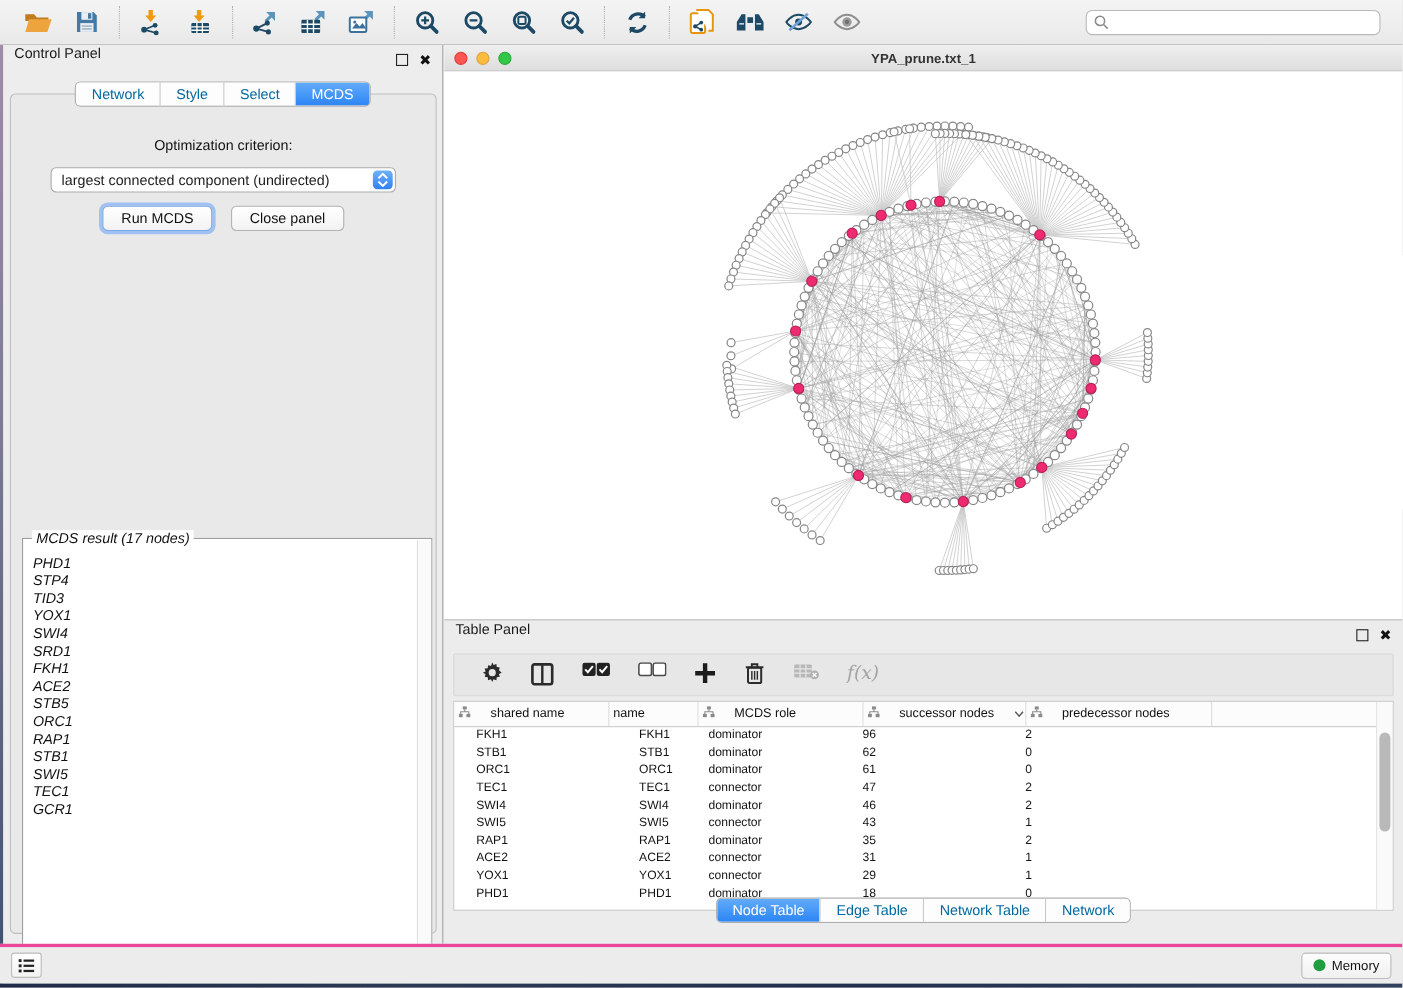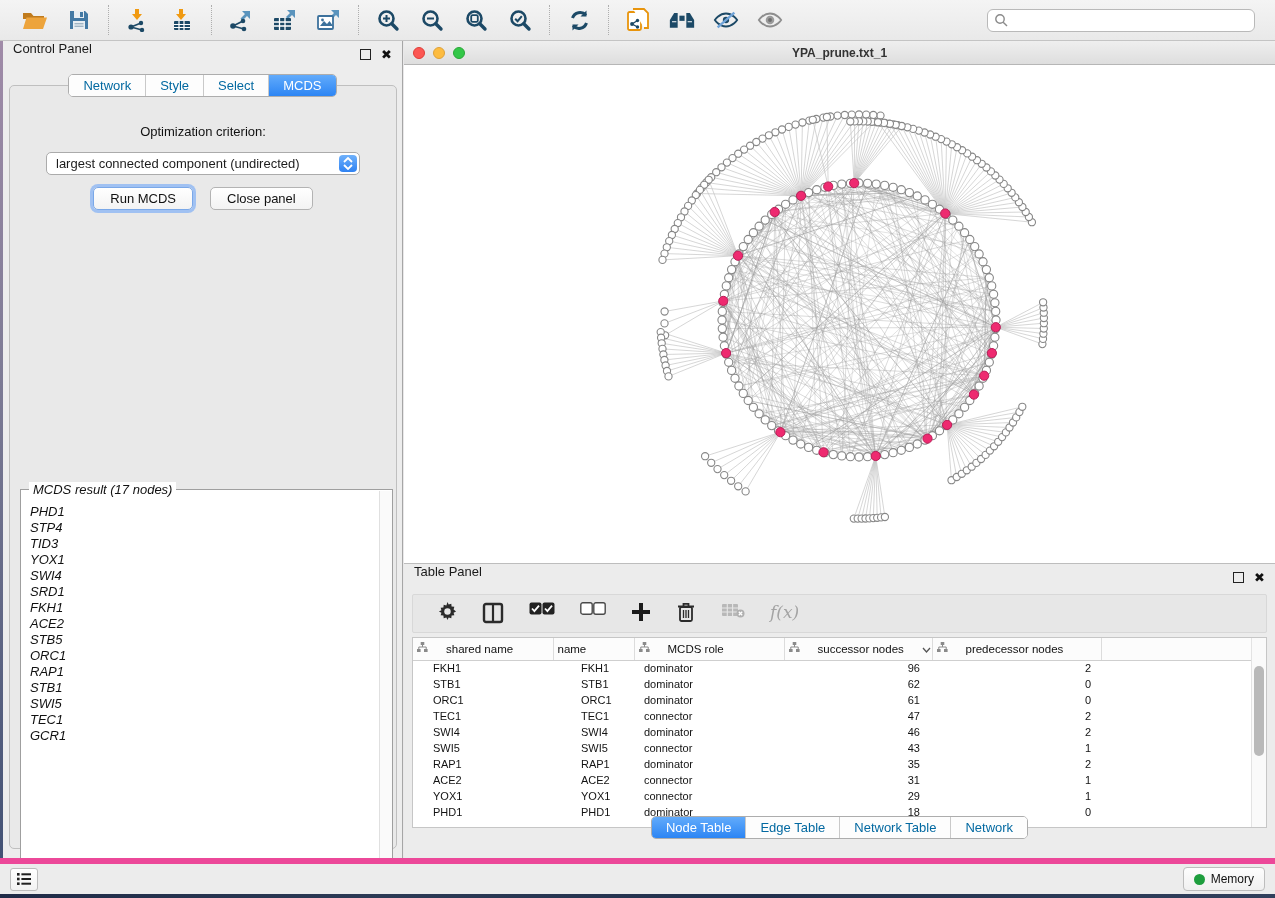--- a/index.html
+++ b/index.html
@@ -117,30 +117,30 @@
   }
   table.node-table { border-collapse:collapse; table-layout:fixed; width:839px; font-size:11px; }
   .node-table col.c0{width:140px}.node-table col.c1{width:81px}.node-table col.c2{width:150px}
   .node-table col.c3{width:148px}.node-table col.c4{width:169px}.node-table col.c5{width:auto}
   .node-table th {
     height:22px; font-weight:400; font-size:11.5px; color:#111; background:#fcfcfc;
     border-right:1px solid #dcdcdc; border-bottom:1px solid #cfcfcf; white-space:nowrap; overflow:hidden;
   }
   .th-inner { display:flex; align-items:center; gap:18px; padding:0 4px; }
   .node-table td { height:16px; white-space:nowrap; overflow:hidden; color:#131313; }
-  td.al { text-align:left; } td.ar { text-align:right; }
+  td.al { text-align:left; } td.ar { text-align:left; }
   td.p0 { padding-left:20px; } td.p1 { padding-left:28px; } td.p2 { padding-left:10px; }
   td.n3 { padding-right:12px; } td.n4 { padding-right:10px; }
   .tbl-scroll { position:absolute; right:0; top:0; bottom:0; width:15px; background:#fafafa; border-left:1px solid #e3e3e3; }
   .tbl-thumb { position:absolute; left:2px; right:2px; top:28px; height:90px; background:#b9b9b9; border-radius:6px; }
   .tp-tabs-row { position:absolute; left:0; top:252px; width:100%; display:flex; justify-content:center; }
   
   .statusbar {
     position:absolute; left:0; top:858px; width:1275px; height:36px;
-    background:#ececec; border-top:6px solid #ec4899;
+    background:#ececec; border-top:3px solid #ec4899;
     display:flex; align-items:center; padding:0 10px;
   }
   .status-left-btn {
     width:28px; height:23px; background:linear-gradient(#fff,#f2f2f2); border:1px solid #bdbdbd;
     border-radius:3px; display:flex; align-items:center; justify-content:center; cursor:pointer;
   }
   .memory-btn {
     margin-left:auto; height:24px; padding:0 10px; display:flex; align-items:center; gap:6px;
     background:linear-gradient(#fdfdfd,#f0f0f0); border:1px solid #bdbdbd; border-radius:4px;
     font-size:12px; color:#111; cursor:pointer;

